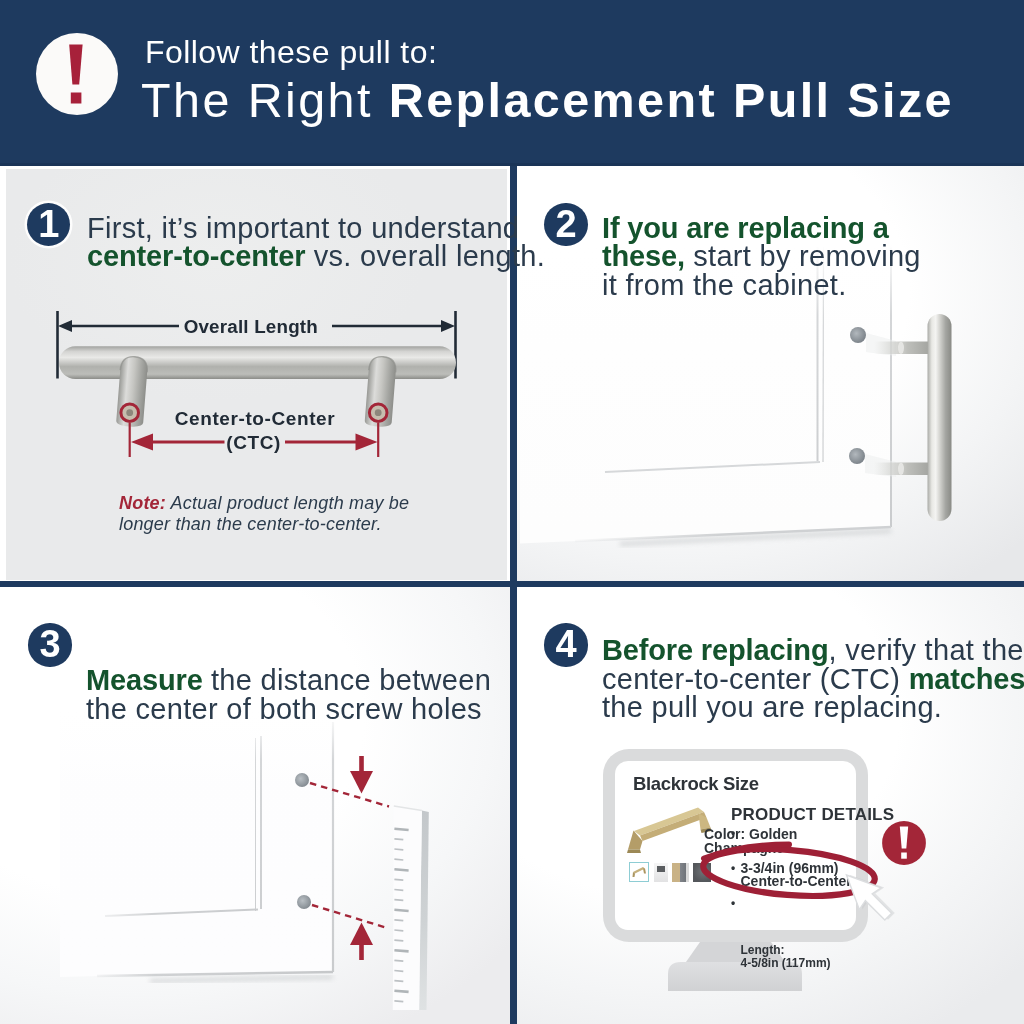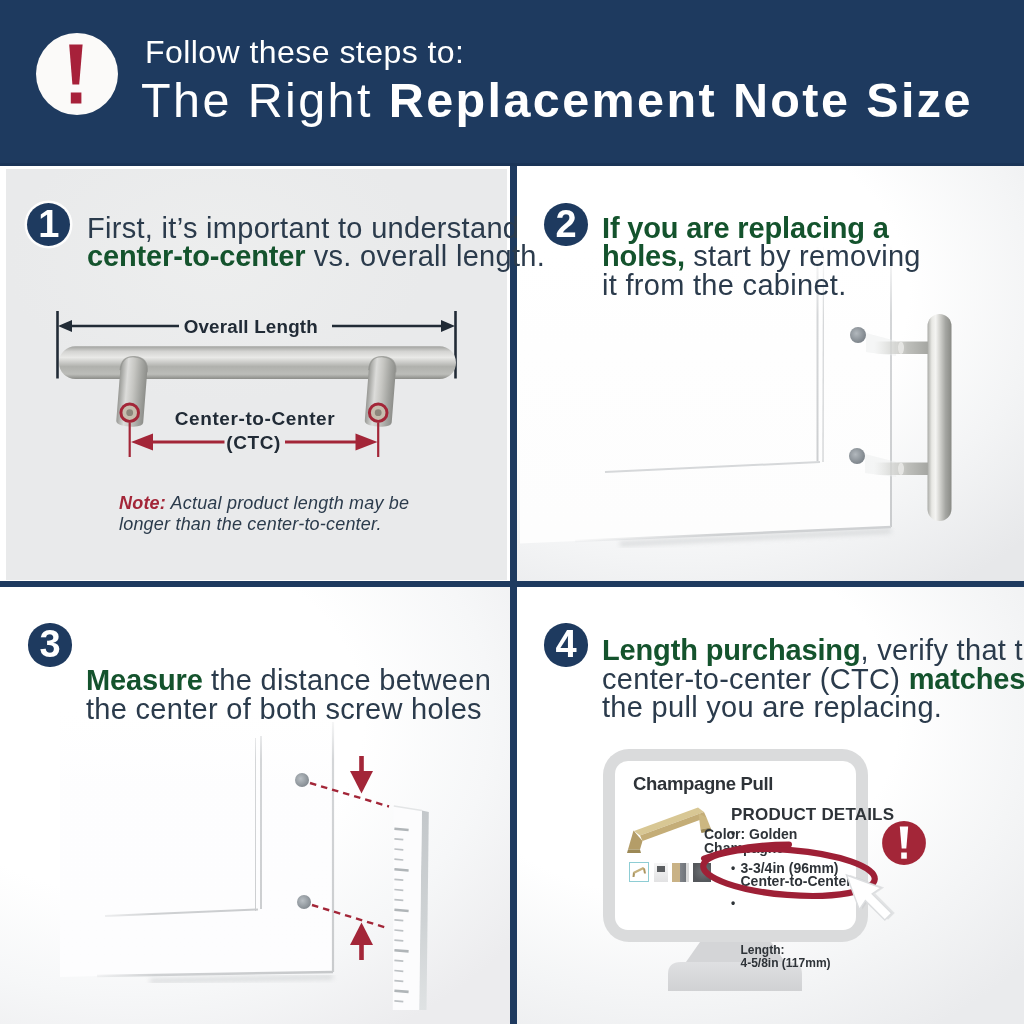--- a/index.html
+++ b/index.html
@@ -27,50 +27,50 @@
 </style>
 </head>
 <body>
 <div class="abs hdr"></div>
 <div class="abs" style="left:0;top:162.5px;width:1024px;height:3.5px;background:#1a3457;z-index:2"></div>
 <div class="abs hdr-circ"></div>
 <svg class="abs" style="left:35.5px;top:32.5px;z-index:3" width="82" height="82" viewBox="0 0 82 82">
   <polygon points="33.2,11.5 46.6,11.5 43.2,51.5 36.4,51.5" fill="#a7213a"></polygon>
   <rect x="34.8" y="59.5" width="10.6" height="11" fill="#a7213a"></rect>
 </svg>
-<div class="abs h1a">Follow these steps to:</div>
-<div class="abs h1b">The Right <b>Replacement Note Size</b></div>
+<div class="abs h1a">Follow these pull to:</div>
+<div class="abs h1b">The Right <b>Replacement Pull Size</b></div>
 
 <div class="abs q1bg"></div>
 <div class="abs q2bg"></div>
 <div class="abs q3bg"></div>
 <div class="abs q4bg"></div>
 <div class="abs divv"></div>
 <div class="abs divh"></div>
 
 <div class="abs badge" style="left:27.3px;top:203.3px">1</div>
 <div class="abs badge" style="left:544.4px;top:203.3px">2</div>
 <div class="abs badge" style="left:28.4px;top:623.4px">3</div>
 <div class="abs badge" style="left:544.4px;top:623.4px">4</div>
 
 <div class="abs txt" style="left:87px;top:213.5px">
   First, it’s important to understand<br>
   <span class="bl">center-to-center</span> vs. overall length.
 </div>
 <div class="abs txt" style="left:602px;top:213.5px">
   <span class="bl">If you are replacing a</span><br>
-  <span class="bl">holes,</span> start by removing<br>
+  <span class="bl">these,</span> start by removing<br>
   it from the cabinet.
 </div>
 <div class="abs txt" style="left:86px;top:666px">
   <span class="bl">Measure</span> the distance between<br>
   the center of both screw holes<br>
 </div>
 <div class="abs txt" style="left:602px;top:636px">
-  <span class="bl">Length purchasing</span>, verify that the<br>
+  <span class="bl">Before replacing</span>, verify that the<br>
   center-to-center (CTC) <span class="bl" style="">matches</span><br>
   the pull you are replacing.
 </div>
 
 <svg class="abs il" style="left:0;top:280px" width="512" height="300" viewBox="0 280 512 300">
   <defs>
     <linearGradient id="mh" x1="0" y1="0" x2="0" y2="1">
       <stop offset="0" stop-color="#a2a3a0"></stop>
         <stop offset="0.16" stop-color="#d4d4d2"></stop>
       <stop offset="0.34" stop-color="#e9e9e7"></stop>
@@ -252,21 +252,21 @@
       <stop offset="0" stop-color="#dfe0e2"></stop>
         <stop offset="1" stop-color="#d0d1d3"></stop>
     </linearGradient>
   </defs>
   <rect x="603" y="749" width="265" height="193" rx="26" fill="#dadbdc"></rect>
   <rect x="615" y="761" width="241" height="169" rx="13" fill="#ffffff"></rect>
   <polygon points="700,942 771,942 785,962 686,962" fill="#d4d5d7"></polygon>
   <path d="M668,991 L668,974 Q668,962 681,962 L789,962 Q802,962 802,974 L802,991 Z" fill="url(#standg)"></path>
 </svg>
 
-<div class="abs scr" style="left:633px;top:772.5px;font-size:18.5px;line-height:21px;font-weight:700;letter-spacing:-0.35px">Champagne Pull</div>
+<div class="abs scr" style="left:633px;top:772.5px;font-size:18.5px;line-height:21px;font-weight:700;letter-spacing:-0.35px">Blackrock Size</div>
 
 <svg class="abs" style="left:626px;top:800px;z-index:6" width="88" height="56" viewBox="0 0 88 56">
   <polygon points="8,31 72,7.5 78,12 14,35.5" fill="#d8c794"></polygon>
   <polygon points="14,35.5 78,12 80.5,17.5 16.5,41" fill="#c4ad77"></polygon>
   <polygon points="7.5,30.5 16.5,41 14,49.5 2,49.5" fill="#b49d68"></polygon>
   <polygon points="2,49.5 14,49.5 15,53 1,53" fill="#9c8956"></polygon>
   <polygon points="72.5,13.5 80.5,17.5 84.5,27.5 74.5,29.5" fill="#ccb781"></polygon>
   <polygon points="74.5,29.5 84.5,27.5 85.5,31 75.5,33" fill="#9c8956"></polygon>
 </svg>
 

